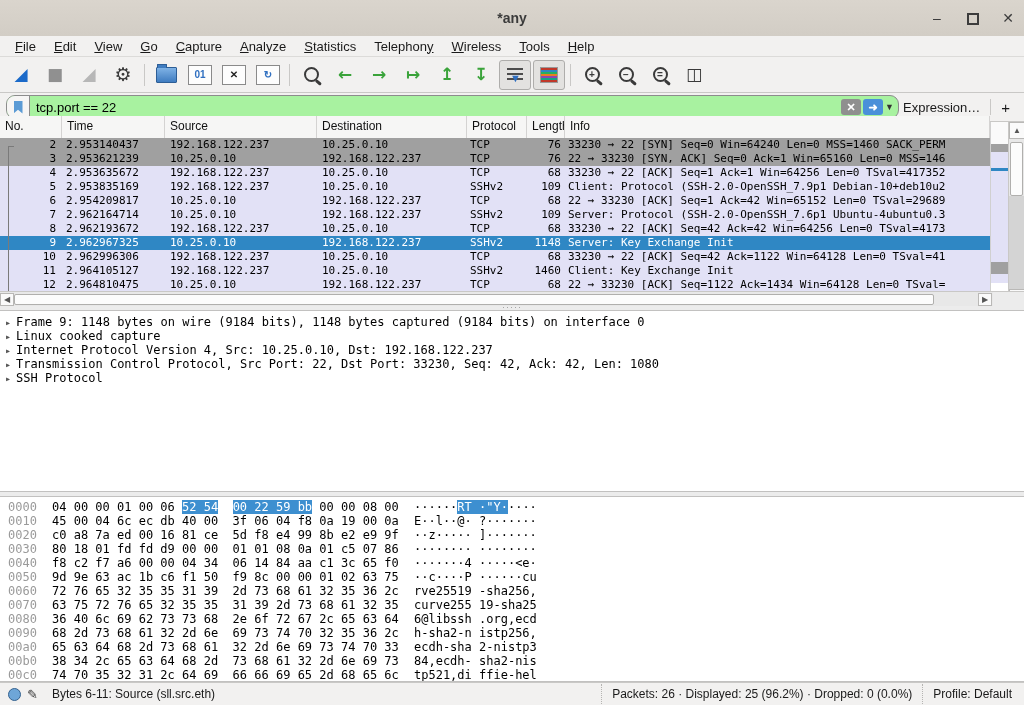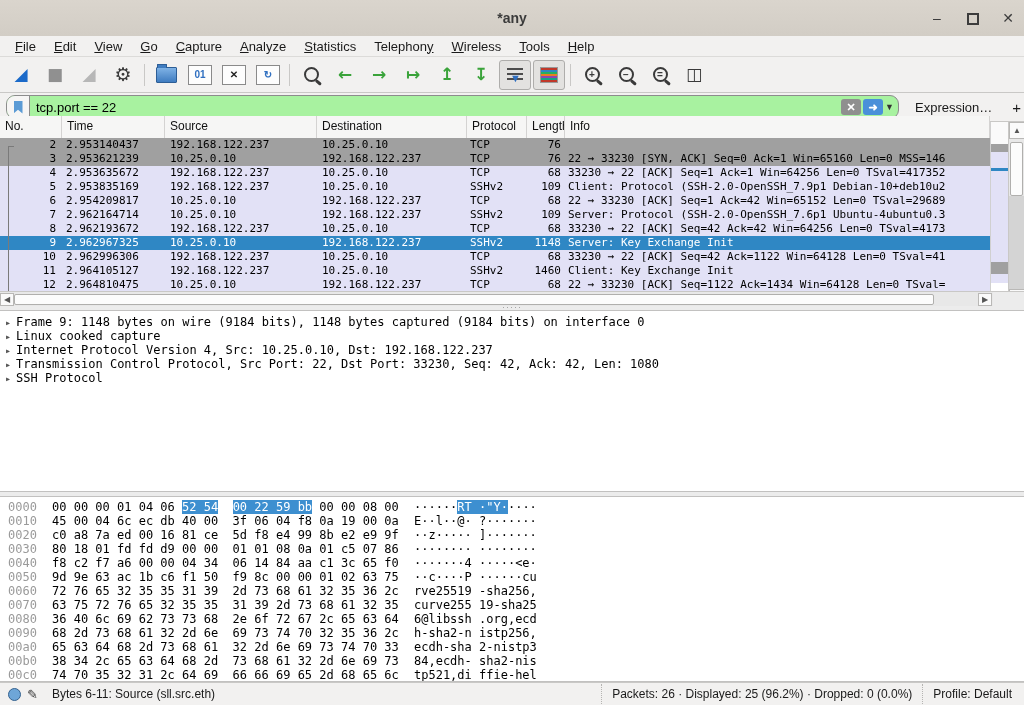--- a/index.html
+++ b/index.html
@@ -44,21 +44,21 @@
     border-bottom:1px solid #c9c8c6;display:flex;align-items:center;padding:0 6px;box-sizing:border-box;}
   .filter-field{flex:0 0 891px;height:22px;background:#a8f2a0;border:1px solid #8c8c8c;border-radius:9px;
     display:flex;align-items:center;overflow:hidden;}
   .bookmark-btn{width:22px;height:22px;border-right:1px solid #8c8c8c;background:#f6f5f4;display:flex;align-items:center;justify-content:center;}
   .bookmark{width:9px;height:13px;background:#5b9bd5;clip-path:polygon(0 0,100% 0,100% 100%,50% 72%,0 100%);}
   .filter-text{flex:1;font-size:13px;color:#000;padding-left:6px;white-space:nowrap;}
   .fbtn{width:20px;height:16px;border-radius:3px;margin-right:2px;display:flex;align-items:center;justify-content:center;color:#fff;font-size:11px;font-weight:bold;}
   .fbtn.clear{background:#8f8f8f;}
   .fbtn.apply{background:#4a90d9;}
   .fcaret{color:#333;font-size:9px;margin:0 4px 0 0;}
-  .expr-label{font-size:13px;color:#1a1a1a;margin-left:16px;white-space:nowrap;}
+  .expr-label{font-size:13px;color:#1a1a1a;margin-left:4px;white-space:nowrap;}
   .fsep{width:1px;height:16px;background:#c9c8c6;margin:0 10px;}
   .plus-label{font-size:15px;color:#1a1a1a;margin-right:6px;}
 
   
   .plist{position:absolute;left:0;top:116px;width:990px;height:184px;background:#fff;overflow:hidden;}
   .phead{position:absolute;left:0;top:0;width:990px;height:22px;background:#f6f6f5;border-bottom:1px solid #c2c1c0;display:flex;font-size:12px;color:#111;}
   .phcell{border-right:1px solid #d4d3d2;padding:3px 0 0 5px;box-sizing:border-box;overflow:hidden;white-space:nowrap;}
   .prows{position:absolute;left:0;top:22px;width:990px;height:162px;font-family:"DejaVu Sans Mono",monospace;font-size:11px;}
   .prow{display:flex;height:14px;line-height:14px;white-space:nowrap;}
   .prow.lavender{background:#e2e1f6;color:#000;}
@@ -241,20 +241,21 @@
         <div class="phcell" style="flex: 1 1 0%;">Info</div>
       </div>
     <div class="prows" id="prows">
         <div class="prow gray">
           <span class="pcell c0">2</span>
           <span class="pcell c1">2.953140437</span>
           <span class="pcell c2">192.168.122.237</span>
           <span class="pcell c3">10.25.0.10</span>
           <span class="pcell c4">TCP</span>
           <span class="pcell c5">76</span>
+          <span class="pcell c6">33230 → 22 [SYN] Seq=0 Win=64240 Len=0 MSS=1460 SACK_PERM</span>
         </div>
         <div class="prow gray">
           <span class="pcell c0">3</span>
           <span class="pcell c1">2.953621239</span>
           <span class="pcell c2">10.25.0.10</span>
           <span class="pcell c3">192.168.122.237</span>
           <span class="pcell c4">TCP</span>
           <span class="pcell c5">76</span>
           <span class="pcell c6">22 → 33230 [SYN, ACK] Seq=0 Ack=1 Win=65160 Len=0 MSS=146</span>
         </div>
@@ -379,21 +380,21 @@
       <div class="dline"><span class="twisty">▸</span>Frame 9: 1148 bytes on wire (9184 bits), 1148 bytes captured (9184 bits) on interface 0</div>
       <div class="dline"><span class="twisty">▸</span>Linux cooked capture</div>
       <div class="dline"><span class="twisty">▸</span>Internet Protocol Version 4, Src: 10.25.0.10, Dst: 192.168.122.237</div>
       <div class="dline"><span class="twisty">▸</span>Transmission Control Protocol, Src Port: 22, Dst Port: 33230, Seq: 42, Ack: 42, Len: 1080</div>
       <div class="dline"><span class="twisty">▸</span>SSH Protocol</div>
     </div>
 
   <div class="split2"></div>
 
   <div class="hexpane" id="hexpane">
-      <div class="hexrow"><span class="hoff">0000</span><span class="hbytes"><span>00 00 00 01 04 06 </span><span class="hl">52 54</span><span>  </span><span class="hl">00 22 59 bb</span><span> 00 00 08 00</span></span><span class="hascii"><span>······</span><span class="hl">RT ·"Y·</span><span>····</span></span></div>
+      <div class="hexrow"><span class="hoff">0000</span><span class="hbytes"><span>04 00 00 01 00 06 </span><span class="hl">52 54</span><span>  </span><span class="hl">00 22 59 bb</span><span> 00 00 08 00</span></span><span class="hascii"><span>······</span><span class="hl">RT ·"Y·</span><span>····</span></span></div>
       <div class="hexrow"><span class="hoff">0010</span><span class="hbytes"><span>45 00 04 6c ec db 40 00  3f 06 04 f8 0a 19 00 0a</span></span><span class="hascii"><span>E··l··@· ?·······</span></span></div>
       <div class="hexrow"><span class="hoff">0020</span><span class="hbytes"><span>c0 a8 7a ed 00 16 81 ce  5d f8 e4 99 8b e2 e9 9f</span></span><span class="hascii"><span>··z····· ]·······</span></span></div>
       <div class="hexrow"><span class="hoff">0030</span><span class="hbytes"><span>80 18 01 fd fd d9 00 00  01 01 08 0a 01 c5 07 86</span></span><span class="hascii"><span>········ ········</span></span></div>
       <div class="hexrow"><span class="hoff">0040</span><span class="hbytes"><span>f8 c2 f7 a6 00 00 04 34  06 14 84 aa c1 3c 65 f0</span></span><span class="hascii"><span>·······4 ·····&lt;e·</span></span></div>
       <div class="hexrow"><span class="hoff">0050</span><span class="hbytes"><span>9d 9e 63 ac 1b c6 f1 50  f9 8c 00 00 01 02 63 75</span></span><span class="hascii"><span>··c····P ······cu</span></span></div>
       <div class="hexrow"><span class="hoff">0060</span><span class="hbytes"><span>72 76 65 32 35 35 31 39  2d 73 68 61 32 35 36 2c</span></span><span class="hascii"><span>rve25519 -sha256,</span></span></div>
       <div class="hexrow"><span class="hoff">0070</span><span class="hbytes"><span>63 75 72 76 65 32 35 35  31 39 2d 73 68 61 32 35</span></span><span class="hascii"><span>curve255 19-sha25</span></span></div>
       <div class="hexrow"><span class="hoff">0080</span><span class="hbytes"><span>36 40 6c 69 62 73 73 68  2e 6f 72 67 2c 65 63 64</span></span><span class="hascii"><span>6@libssh .org,ecd</span></span></div>
       <div class="hexrow"><span class="hoff">0090</span><span class="hbytes"><span>68 2d 73 68 61 32 2d 6e  69 73 74 70 32 35 36 2c</span></span><span class="hascii"><span>h-sha2-n istp256,</span></span></div>
       <div class="hexrow"><span class="hoff">00a0</span><span class="hbytes"><span>65 63 64 68 2d 73 68 61  32 2d 6e 69 73 74 70 33</span></span><span class="hascii"><span>ecdh-sha 2-nistp3</span></span></div>

